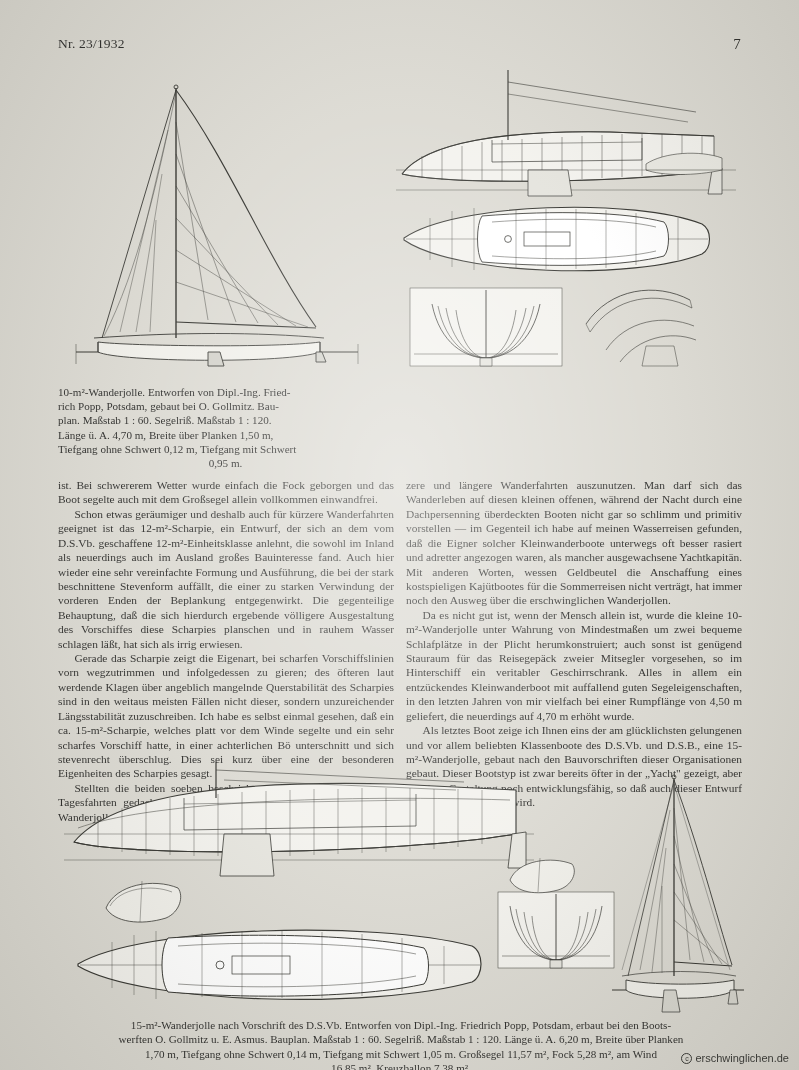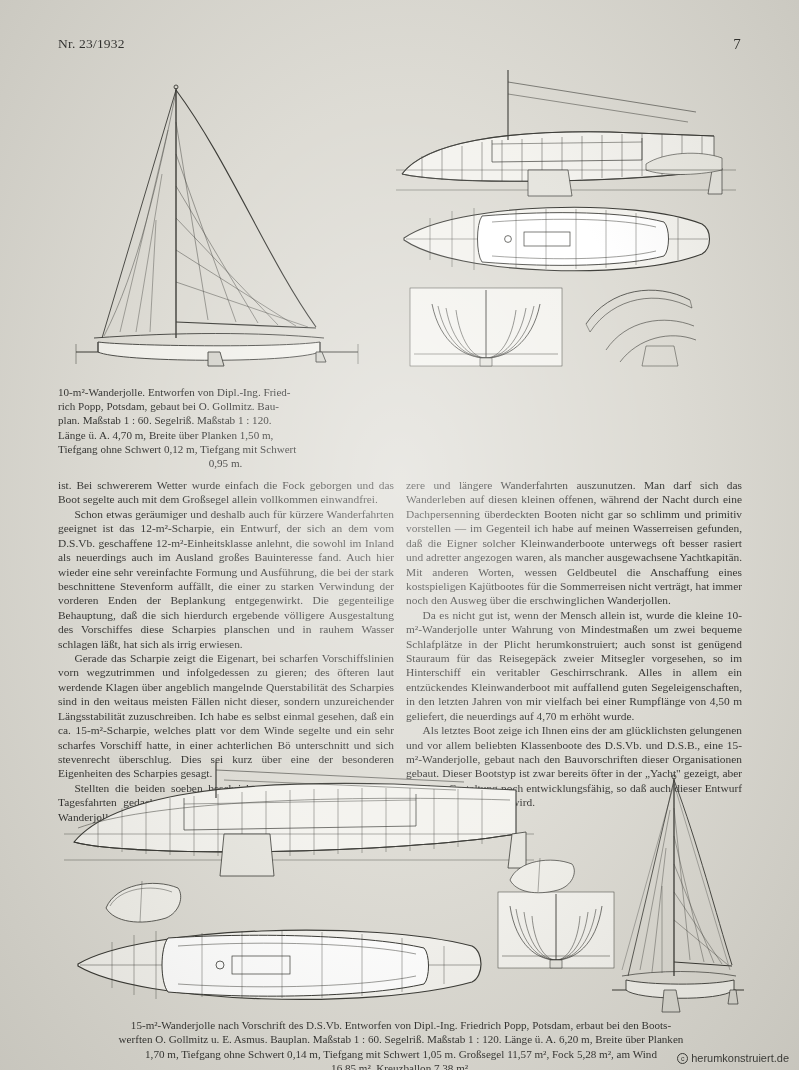--- a/index.html
+++ b/index.html
@@ -443,16 +443,16 @@
   </div>
 
   <div class="cap-bottom">
     <div>15-m²-Wanderjolle nach Vorschrift des D.S.Vb. Entworfen von Dipl.-Ing. Friedrich Popp, Potsdam, erbaut bei den Boots-</div>
     <div>werften O. Gollmitz u. E. Asmus. Bauplan. Maßstab 1 : 60. Segelriß. Maßstab 1 : 120. Länge ü. A. 6,20 m, Breite über Planken</div>
     <div>1,70 m, Tiefgang ohne Schwert 0,14 m, Tiefgang mit Schwert 1,05 m.    Großsegel 11,57 m², Fock 5,28 m², am Wind</div>
     <div>16.85 m², Kreuzballon 7,38 m².</div>
   </div>
 
   <div class="watermark">
-    <span class="c">c</span><span>herumkonstruiert.de</span>
+    <span class="c">c</span><span>erschwinglichen.de</span>
   </div>
 
 </div>
 
 </body></html>

